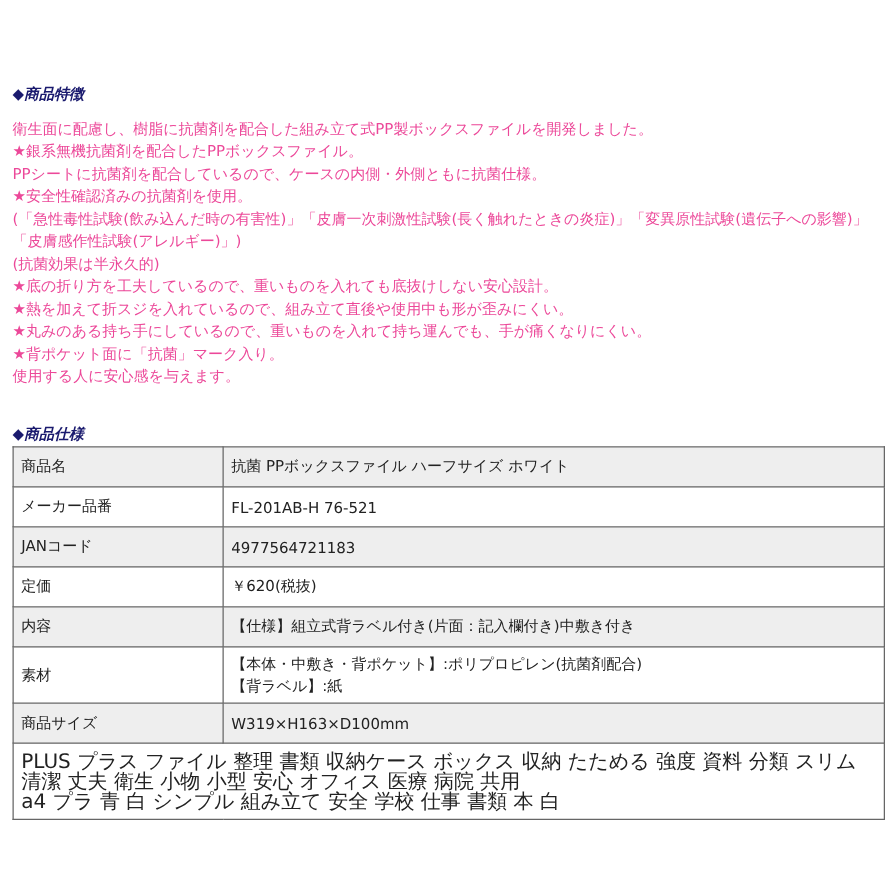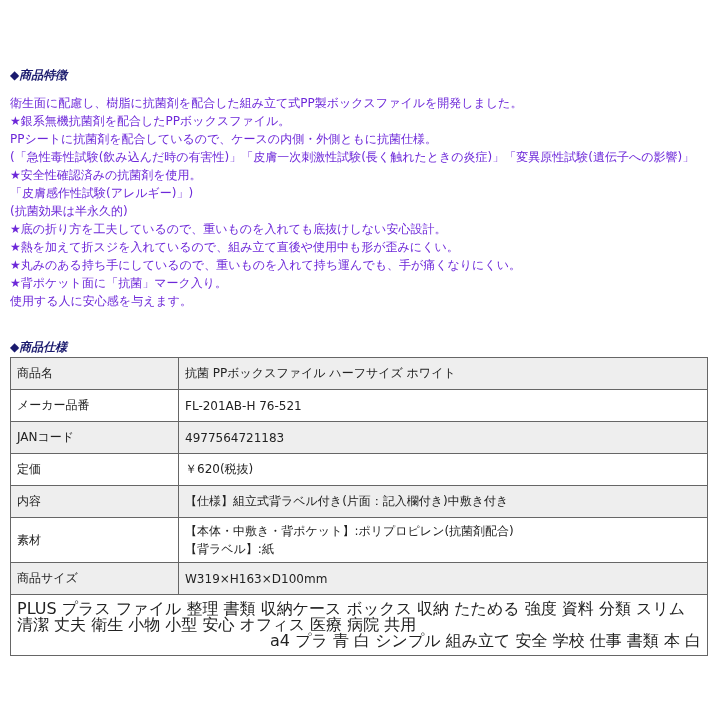--- a/index.html
+++ b/index.html
@@ -24,21 +24,21 @@
       letter-spacing: 0px;
       font-style: italic;
     }
     .features {
       position: absolute;
       left: 10px;
       top: 94px;
       width: 700px;
       font-size: 12px;
       line-height: 18px;
-      color: #6d28d9;
+      color: #ec4899;
     }
     .features .line {
       white-space: nowrap;
       display: block;
     }
     table.spec {
       position: absolute;
       left: 10px;
       top: 357px;
       width: 698px;
@@ -71,22 +71,22 @@
   </style>
 </head>
 <body>
 
 <div class="section-title" style="top:67px;">◆商品特徴</div>
 
 <div class="features">
   <span class="line">衛生面に配慮し、樹脂に抗菌剤を配合した組み立て式PP製ボックスファイルを開発しました。</span>
   <span class="line">★銀系無機抗菌剤を配合したPPボックスファイル。</span>
   <span class="line">PPシートに抗菌剤を配合しているので、ケースの内側・外側ともに抗菌仕様。</span>
+  <span class="line">★安全性確認済みの抗菌剤を使用。</span>
   <span class="line">(「急性毒性試験(飲み込んだ時の有害性)」「皮膚一次刺激性試験(長く触れたときの炎症)」「変異原性試験(遺伝子への影響)」</span>
-  <span class="line">★安全性確認済みの抗菌剤を使用。</span>
   <span class="line">「皮膚感作性試験(アレルギー)」)</span>
   <span class="line">(抗菌効果は半永久的)</span>
   <span class="line">★底の折り方を工夫しているので、重いものを入れても底抜けしない安心設計。</span>
   <span class="line">★熱を加えて折スジを入れているので、組み立て直後や使用中も形が歪みにくい。</span>
   <span class="line">★丸みのある持ち手にしているので、重いものを入れて持ち運んでも、手が痛くなりにくい。</span>
   <span class="line">★背ポケット面に「抗菌」マーク入り。</span>
   <span class="line">使用する人に安心感を与えます。</span>
 </div>
 
 <div class="section-title" style="top:339px;">◆商品仕様</div>
@@ -120,17 +120,17 @@
       <span class="ln">【背ラベル】:紙</span>
     </td>
   </tr>
   <tr class="shade">
     <td class="key">商品サイズ</td>
     <td>W319×H163×D100mm</td>
   </tr>
   <tr>
     <td colspan="2" class="keywords multi">
       <span class="ln" style="line-height:16px;">PLUS プラス ファイル 整理 書類 収納ケース ボックス 収納 たためる 強度 資料 分類 スリム 清潔 丈夫 衛生 小物 小型 安心 オフィス 医療 病院 共用</span>
-      <span class="ln" style="line-height:16px;text-align:right;">a4 プラ 青 白 シンプル 組み立て 安全 学校 仕事 書類 本 白</span>
+      <span class="ln" style="line-height:16px;">a4 プラ 青 白 シンプル 組み立て 安全 学校 仕事 書類 本 白</span>
     </td>
   </tr>
 </tbody>
   </table>
 
 </body></html>

